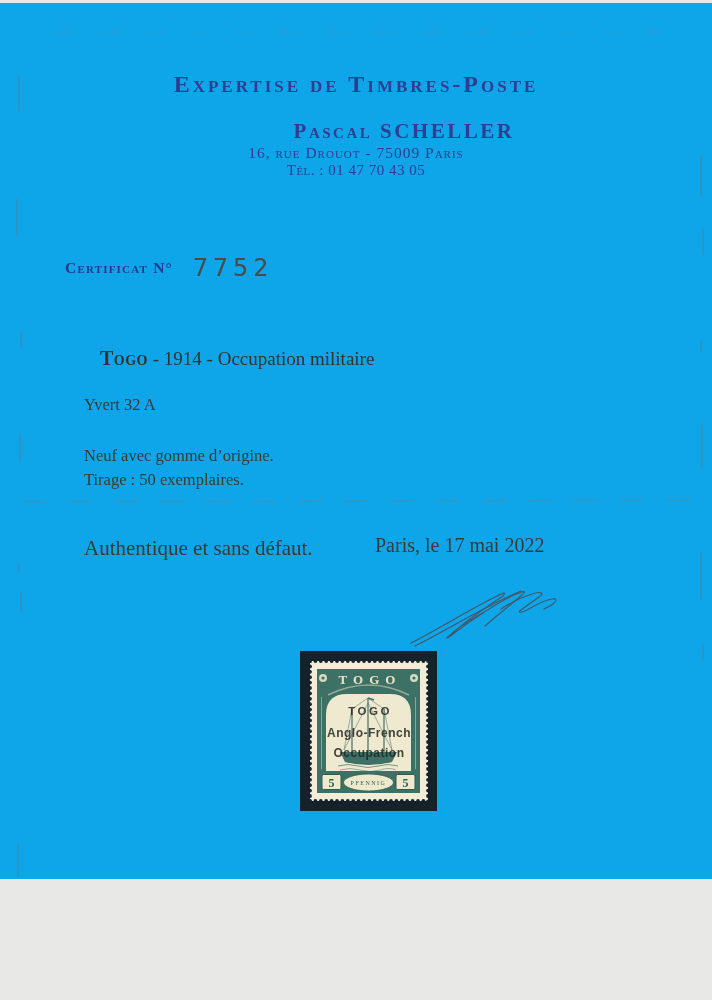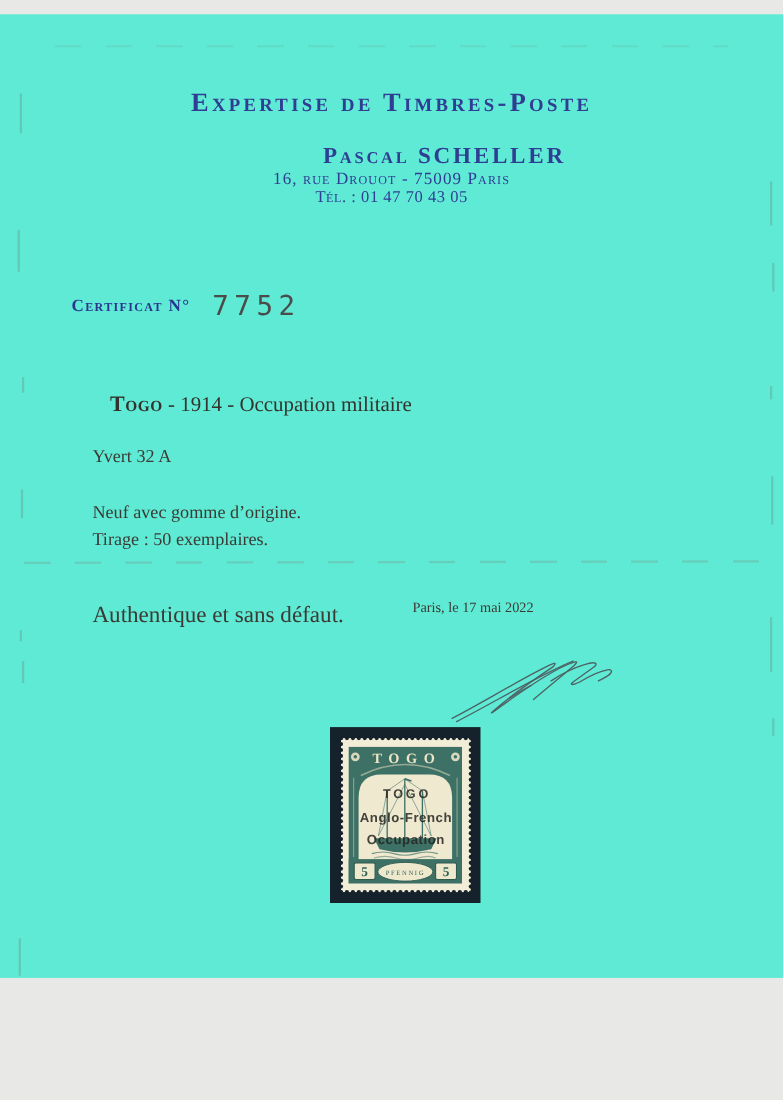--- a/index.html
+++ b/index.html
@@ -1,38 +1,38 @@
 <!DOCTYPE html>
 <html><head>
 <meta charset="utf-8">
 <style>
   html,body{margin:0;padding:0;background:#e8e8e6;}
   .page{
-    position:relative;width:712px;height:876px;margin:13px auto;
-    background:#5eead4;overflow:hidden;
+    position:relative;width:712px;height:876px;margin:3px auto;
+    background:#0ea5e9;overflow:hidden;
     font-family:"Liberation Serif","DejaVu Serif",serif;
     color:#3b3a34;
   }
   
   .lh{position:absolute;left:0;width:712px;text-align:center;color:#2f3d92;}
   .lh-title{top:68px;font-size:24px;font-weight:bold;font-variant:small-caps;letter-spacing:3px;}
   .lh-name{top:116px;font-size:21px;font-weight:bold;font-variant:small-caps;letter-spacing:2.5px;padding-left:48px;}
   .lh-address{top:141px;font-size:15.5px;font-variant:small-caps;letter-spacing:1px;}
   .lh-phone{top:159px;font-size:15px;font-variant:small-caps;letter-spacing:.5px;}
   
   .cert-row{position:absolute;top:250px;left:65px;white-space:nowrap;}
   .cert-label{font-size:15.5px;font-weight:bold;font-variant:small-caps;letter-spacing:1.2px;color:#2a3590;vertical-align:baseline;}
   .cert-number{font-family:"DejaVu Sans Mono",monospace;font-size:25px;letter-spacing:5px;color:#4b4b49;margin-left:16px;vertical-align:-3px;}
   
   .item-title{position:absolute;top:344px;left:100px;font-size:19px;color:#33322c;}
   .item-title .country{font-weight:bold;font-variant:small-caps;font-size:20px;letter-spacing:.5px;}
   .reference{position:absolute;top:392px;left:84px;font-size:16.5px;}
   .description{position:absolute;top:441px;left:84px;font-size:16.5px;line-height:24px;}
   .verdict{position:absolute;top:533px;left:84px;font-size:21px;}
-  .place-date{position:absolute;top:531px;left:375px;font-size:13px;}
+  .place-date{position:absolute;top:531px;left:375px;font-size:20px;}
   
   .sig{position:absolute;top:570px;left:403px;}
   
   .stamp{position:absolute;top:648px;left:300px;width:137px;height:160px;}
   
   .smudge{position:absolute;height:2px;background:repeating-linear-gradient(to right,rgba(125,123,116,.55) 0 24px,transparent 24px 46px);}
   .crease{top:497px;left:22px;width:676px;opacity:.45;transform:rotate(-.12deg);}
   .top-smudge{top:28px;left:50px;width:612px;opacity:.22;}
   .bottom-smudge{top:985px;left:45px;width:300px;opacity:.3;}
   .tick{position:absolute;width:1.5px;background:rgba(110,110,106,.28);}

